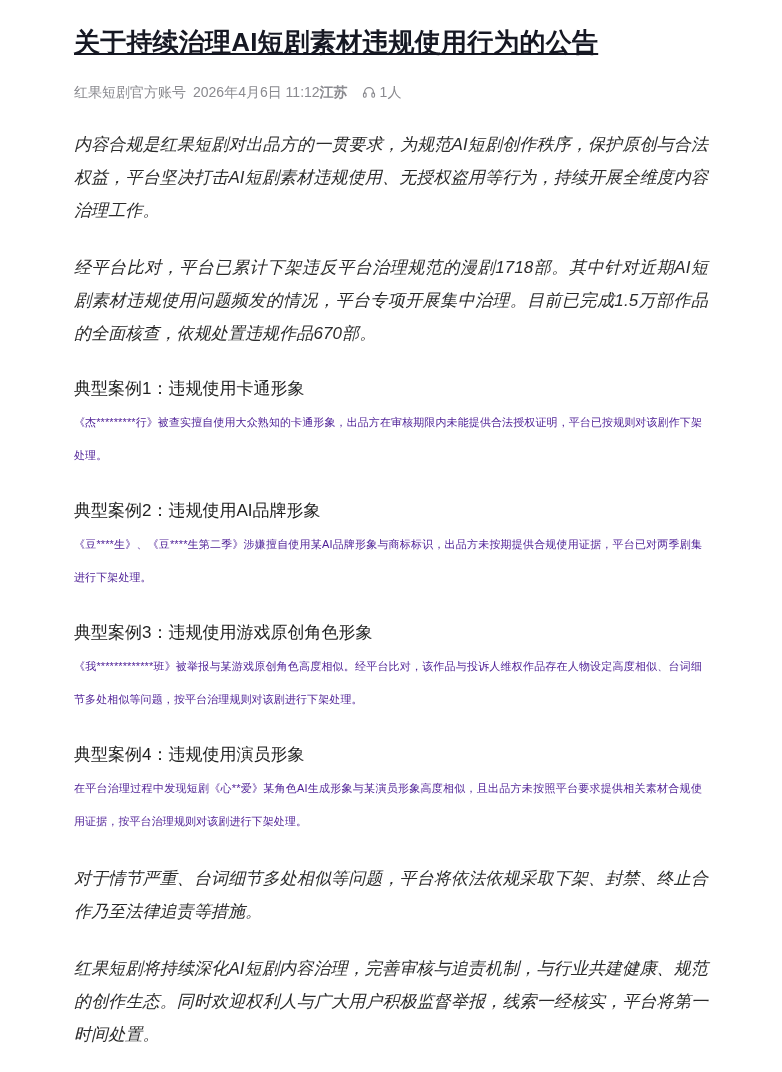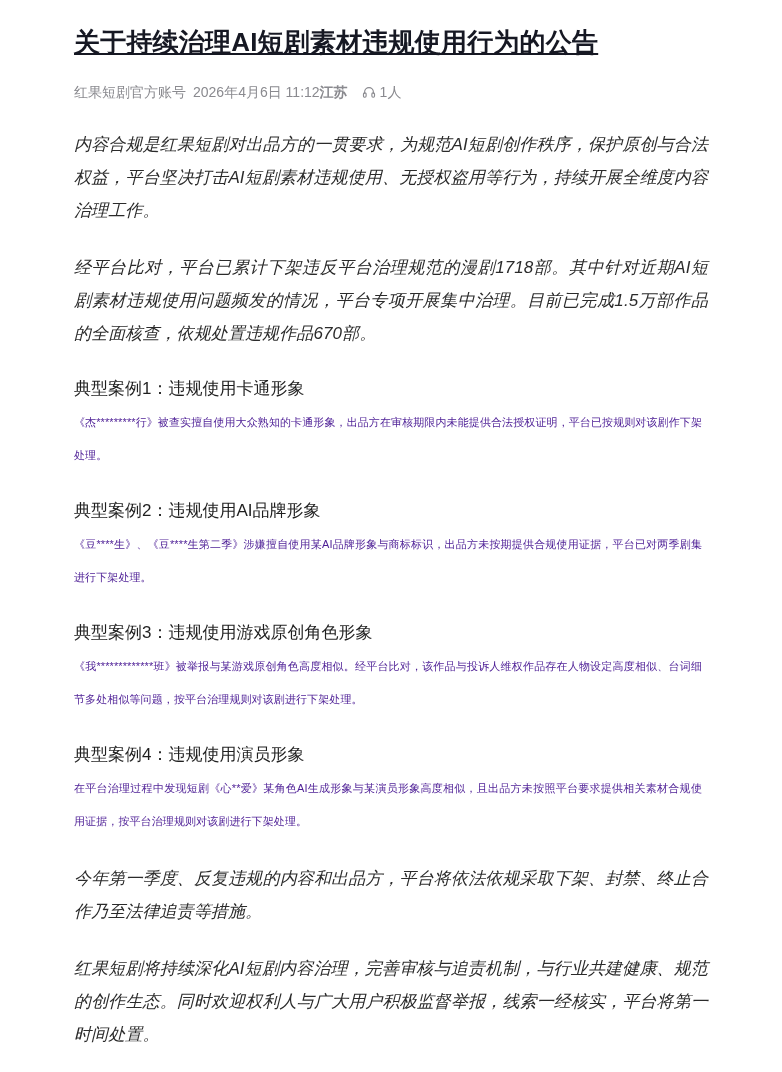--- a/index.html
+++ b/index.html
@@ -121,18 +121,18 @@
 
     <p class="case-title">典型案例2：违规使用AI品牌形象</p>
     <p class="case-body">《豆****生》、《豆****生第二季》涉嫌擅自使用某AI品牌形象与商标标识，出品方未按期提供合规使用证据，平台已对两季剧集进行下架处理。</p>
 
     <p class="case-title">典型案例3：违规使用游戏原创角色形象</p>
     <p class="case-body">《我*************班》被举报与某游戏原创角色高度相似。经平台比对，该作品与投诉人维权作品存在人物设定高度相似、台词细节多处相似等问题，按平台治理规则对该剧进行下架处理。</p>
 
     <p class="case-title">典型案例4：违规使用演员形象</p>
     <p class="case-body">在平台治理过程中发现短剧《心**爱》某角色AI生成形象与某演员形象高度相似，且出品方未按照平台要求提供相关素材合规使用证据，按平台治理规则对该剧进行下架处理。</p>
 
-    <p class="para">今年第一季度、反复违规的内容和出品方，平台将依法依规采取下架、封禁、终止合作乃至法律追责等措施。</p>
+    <p class="para">对于情节严重、台词细节多处相似等问题，平台将依法依规采取下架、封禁、终止合作乃至法律追责等措施。</p>
     <p class="para tight">红果短剧将持续深化AI短剧内容治理，完善审核与追责机制，与行业共建健康、规范的创作生态。同时欢迎权利人与广大用户积极监督举报，线索一经核实，平台将第一时间处置。</p>
 
   </div>
 
 </div>
 
 </body></html>

